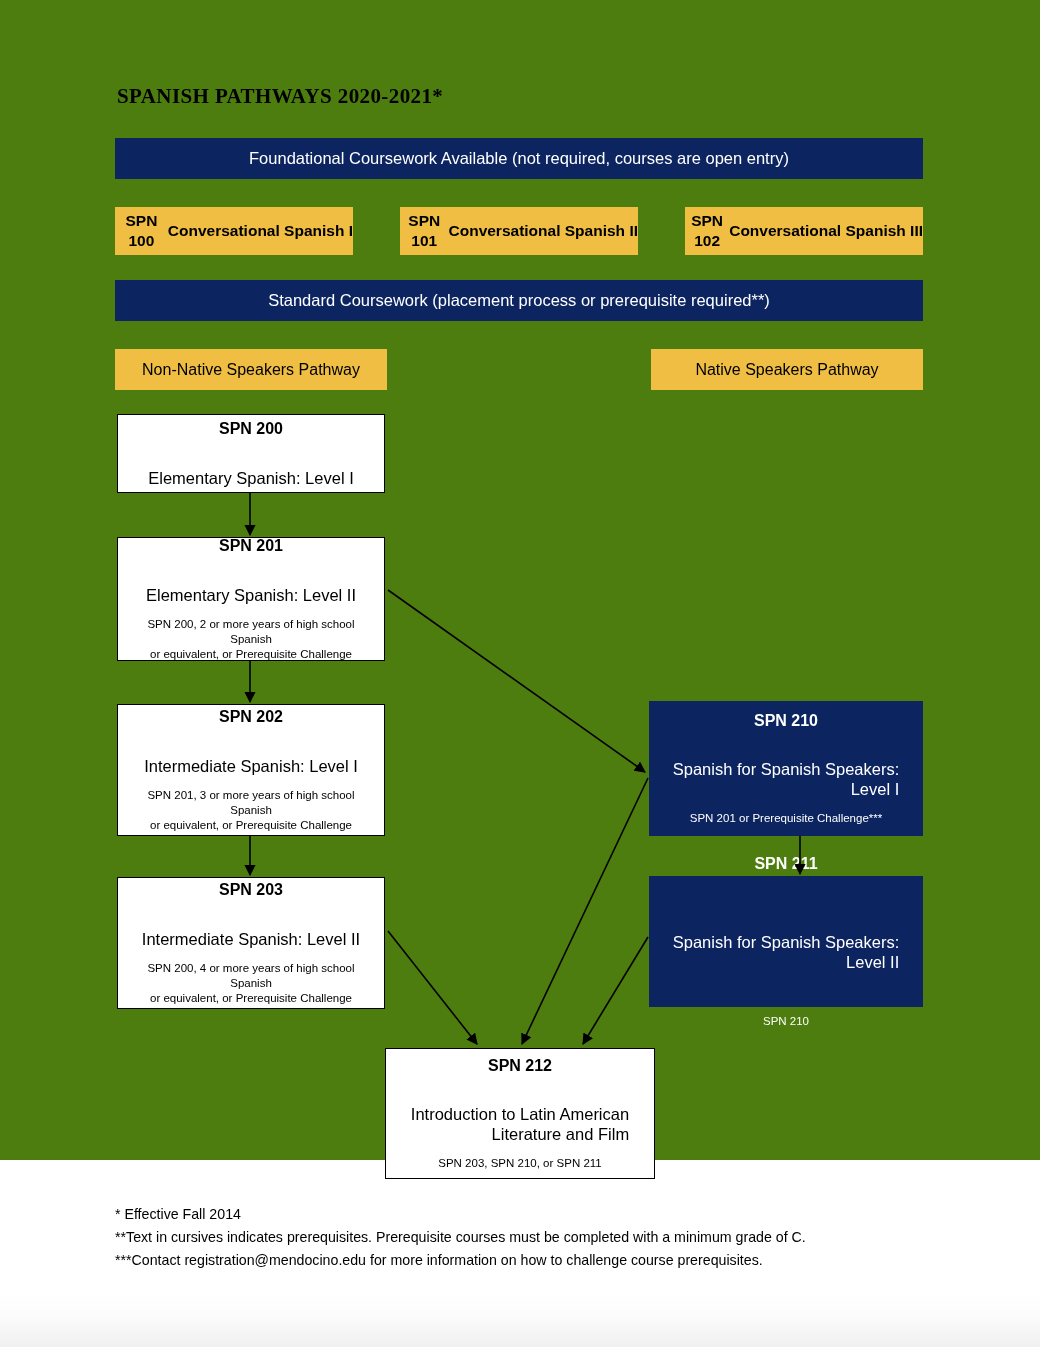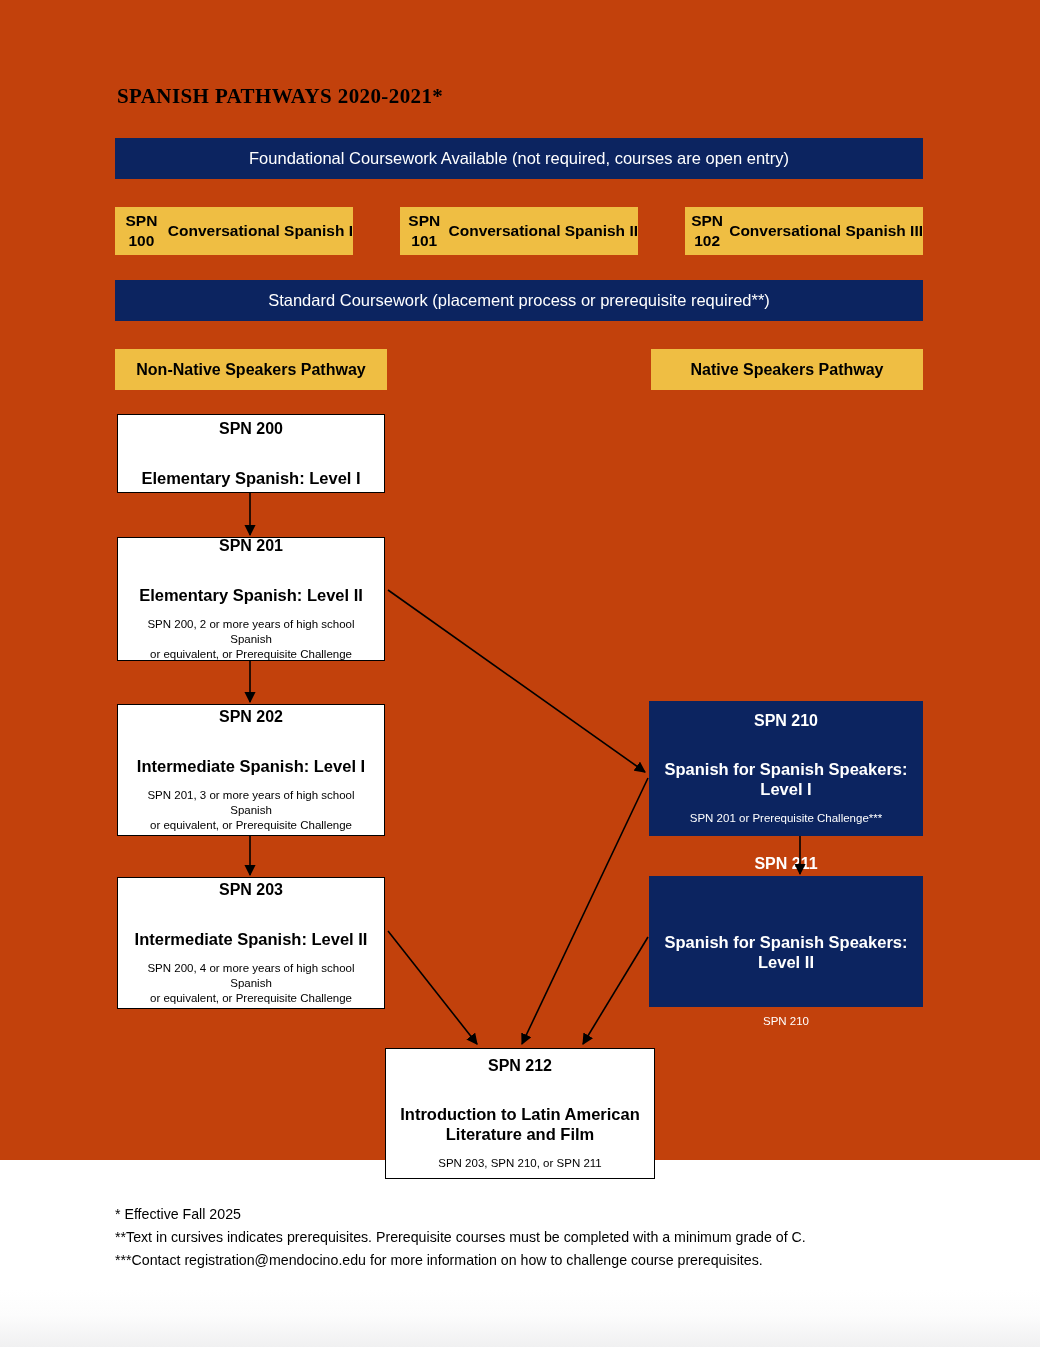--- a/index.html
+++ b/index.html
@@ -12,21 +12,21 @@
     height: 1347px;
     position: relative;
     font-family: "Liberation Sans", sans-serif;
     overflow: hidden;
   }
   #page {
     position: absolute;
     left: 0; top: 0;
     width: 1040px;
     height: 1160px;
-    background: #c2410c;
+    background: #4d7c0f;
   }
   #page-bottom-fade {
     position: absolute;
     left: 0;
     top: 1290px;
     width: 1040px;
     height: 57px;
     background: linear-gradient(to bottom, #ffffff 0%, #fcfcfc 45%, #f0f0f1 100%);
   }
 
@@ -71,21 +71,21 @@
   .chip .l2 { white-space: nowrap; }
 
   .pathway {
     position: absolute;
     background: #efbe43;
     color: #000000;
     display: flex;
     align-items: center;
     justify-content: center;
     font-size: 16px;
-    font-weight: bold;
+    font-weight: normal;
     text-align: center;
   }
 
   .course {
     position: absolute;
     box-sizing: border-box;
     background: #ffffff;
     border: 1.4px solid #000000;
     color: #000000;
     display: flex;
@@ -100,23 +100,24 @@
     border: 1.4px solid #0c2460;
     color: #ffffff;
   }
   .course .code {
     font-size: 16px;
     font-weight: bold;
     line-height: 1.2;
   }
   .course .name {
     font-size: 16.5px;
-    font-weight: bold;
+    font-weight: normal;
     line-height: 1.22;
     margin-top: 29px;
+    text-align: right;
   }
   .course .prereq {
     font-size: 11.5px;
     font-weight: normal;
     line-height: 1.3;
     margin-top: 12px;
   }
 
   
   #footnotes {
@@ -254,19 +255,19 @@
     <line x1="800" y1="836" x2="800" y2="874" stroke="#000000" stroke-width="1.6" marker-end="url(#ah)"></line>
 
     <line x1="388" y1="931" x2="477" y2="1044" stroke="#000000" stroke-width="1.6" marker-end="url(#ah)"></line>
 
     <line x1="648" y1="778" x2="522" y2="1044" stroke="#000000" stroke-width="1.6" marker-end="url(#ah)"></line>
 
     <line x1="648" y1="937" x2="583" y2="1044" stroke="#000000" stroke-width="1.6" marker-end="url(#ah)"></line>
   </svg>
 
   <div id="footnotes">
-    <div>* Effective Fall 2025</div>
+    <div>* Effective Fall 2014</div>
     <div>**Text in cursives indicates prerequisites.  Prerequisite courses must be completed with a minimum grade of C.</div>
     <div>***Contact registration@mendocino.edu for more information on how to challenge course prerequisites.</div>
   </div>
 
   <div id="page-bottom-fade"></div>
 </div>
 
 </body></html>

